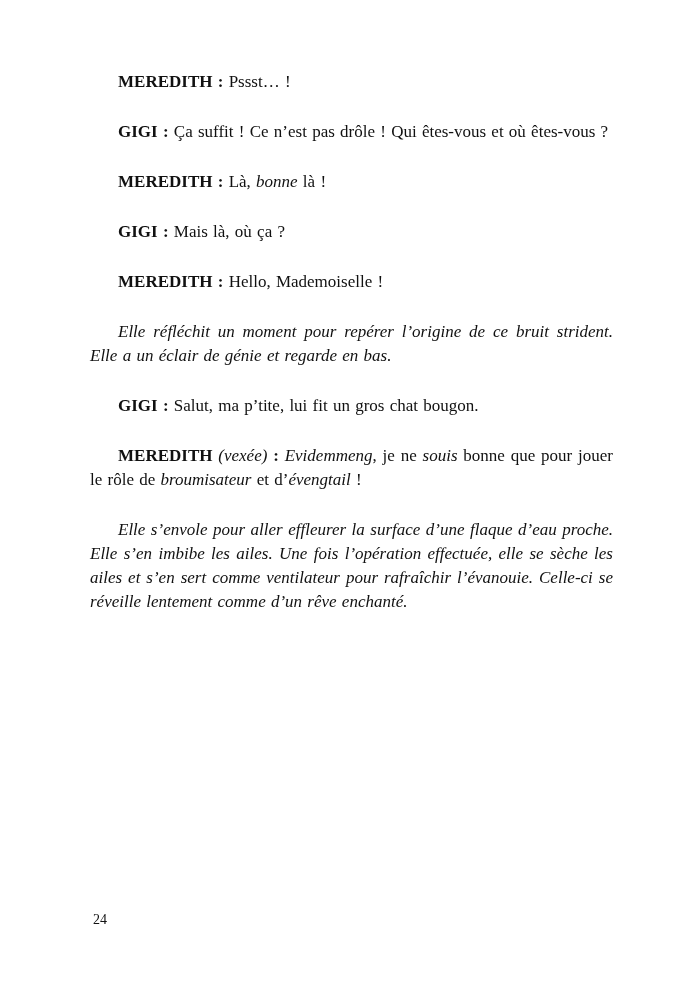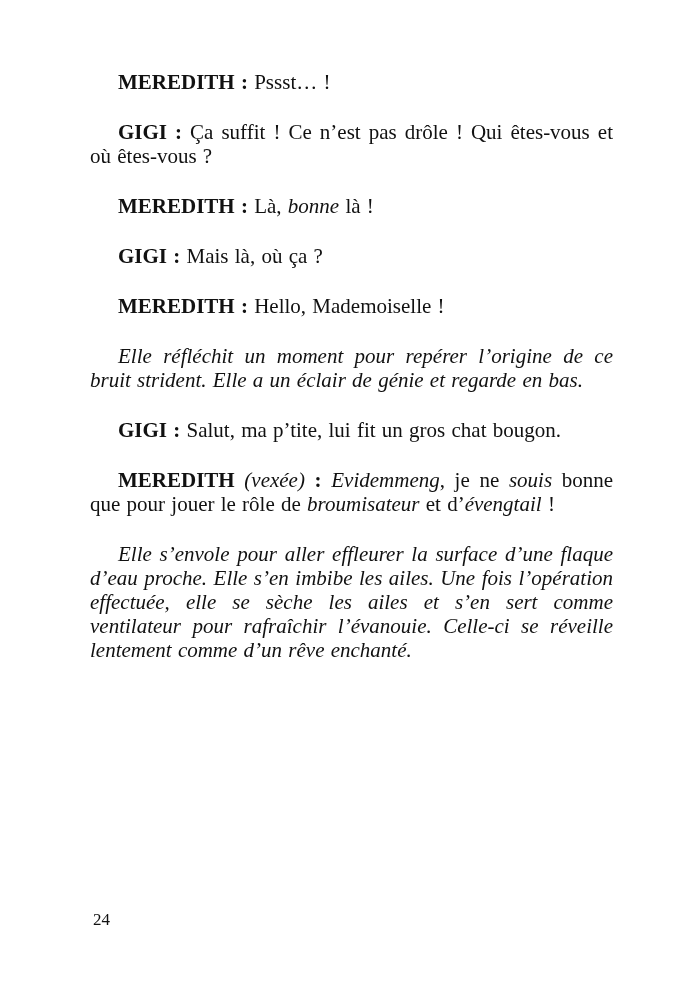--- a/index.html
+++ b/index.html
@@ -23,21 +23,21 @@
     height: 992px;
     background: #ffffff;
   }
   .page-text {
     position: absolute;
     left: 90px;
     top: 70px;
     width: 523px;
   }
   .para {
-    font-size: 21px;
+    font-size: 17px;
     line-height: 24px;
     text-align: justify;
     text-indent: 28px;
     margin: 0 0 26px 0;
     word-spacing: 1px;
   }
   .para:last-child {
     margin-bottom: 16px;
   }
   .run-regular {
@@ -49,21 +49,21 @@
     font-style: normal;
   }
   .run-italic {
     font-weight: normal;
     font-style: italic;
   }
   .page-number {
     position: absolute;
     left: 93px;
     top: 908px;
-    font-size: 17px;
+    font-size: 14px;
     line-height: 24px;
   }
 </style>
 </head>
 <body>
 
 <main class="page">
   <section class="page-text">
       <p class="para"><span class="run-bold">MEREDITH&nbsp;:</span><span class="run-regular"> Pssst…&nbsp;!</span></p>
       <p class="para"><span class="run-bold">GIGI&nbsp;:</span><span class="run-regular"> Ça suffit&nbsp;! Ce n’est pas drôle&nbsp;! Qui êtes-vous et où êtes-vous&nbsp;?</span></p>

